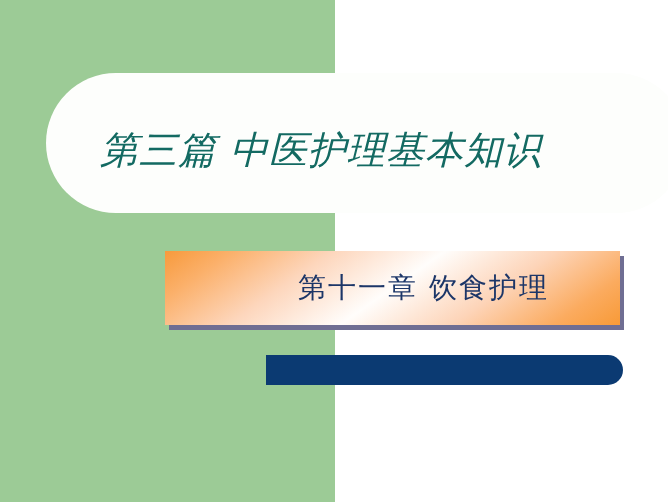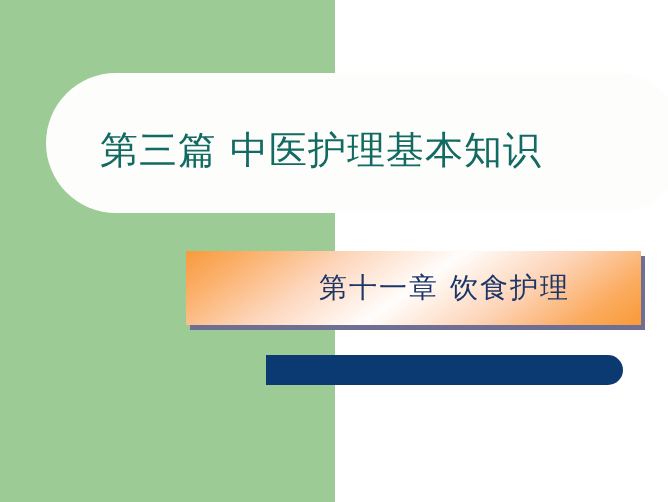--- a/index.html
+++ b/index.html
@@ -50,41 +50,41 @@
     top: 110px;
     width: 560px;
     height: 80px;
     line-height: 80px;
     font-family: "DejaVu Sans", "Liberation Sans", sans-serif;
     font-size: 38px;
     font-weight: 500;
     letter-spacing: 1px;
     color: #136a62;
     white-space: nowrap;
+    font-style: italic;
   }
 
   
   #chapter-banner {
     position: absolute;
     left: 165px;
     top: 251px;
     width: 455px;
     height: 74px;
     background:
       linear-gradient(145deg,
         #f79a3c 0%,
         #fbb06a 12%,
         #fdd6bc 30%,
         #fffdfb 50%,
         #fdd4b8 70%,
         #fbab5f 88%,
         #f89a37 100%);
     box-shadow: 4px 5px 0 0 #6f6e93;
     box-sizing: border-box;
-    margin-left: 21px;
   }
 
   #chapter-title {
     position: absolute;
     left: 0;
     top: 0;
     right: 0;
     bottom: 0;
     display: flex;
     align-items: center;

